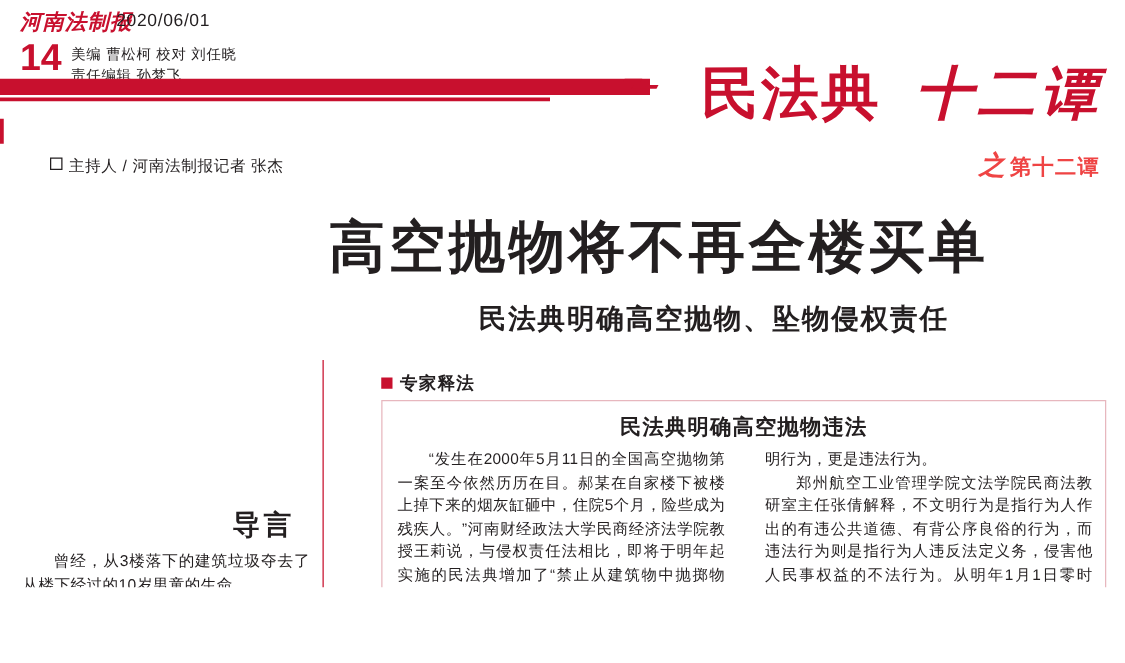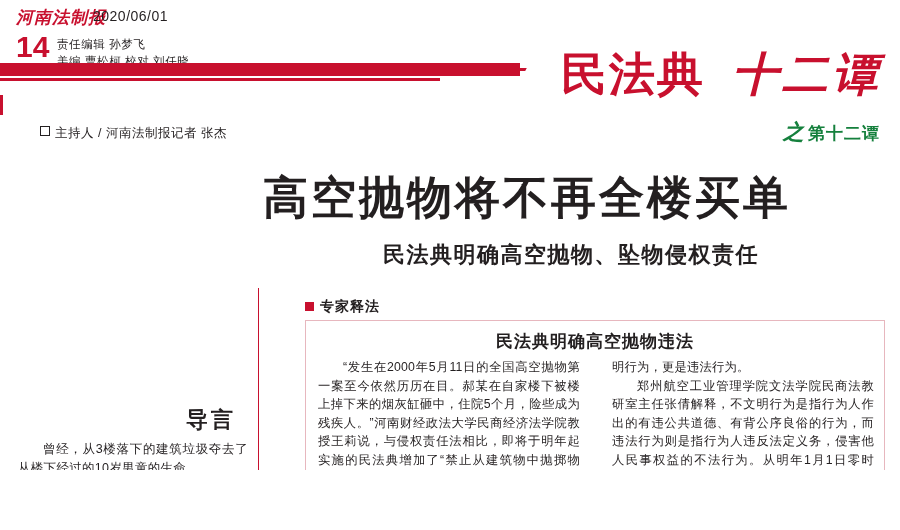--- a/index.html
+++ b/index.html
@@ -113,21 +113,21 @@
     font-style: italic;
     font-family: "Liberation Serif", serif;
     letter-spacing: 4px;
     margin-left: 27px;
   }
   .series-sub {
     position: absolute;
     right: 20px;
     top: 118px;
     white-space: nowrap;
-    color: #15803d;
+    color: #ef4444;
     font-family: Liberation Sans, sans-serif;
   }
   .series-sub .zhi {
     font-size: 21px;
     font-weight: bold;
     font-style: italic;
     margin-right: 4px;
   }
   .series-sub .num {
     font-size: 17px;
@@ -316,22 +316,22 @@
 </style>
 </head>
 <body>
 
 <div id="page">
 
   <div class="masthead-logo">河南法制报</div>
   <div class="masthead-date">2020/06/01</div>
   <div class="page-number">14</div>
   <div class="credits">
+    <div>美编 曹松柯 校对 刘任晓</div>
     <div>责任编辑 孙梦飞</div>
-    <div>美编 曹松柯 校对 刘任晓</div>
   </div>
 
   <div class="banner-bar"></div>
   <div class="banner-bar-thin"></div>
   <div class="banner-dashes">
     <i></i>
       <i></i>
       <i></i>
   </div>
   <div class="left-rule"></div>

